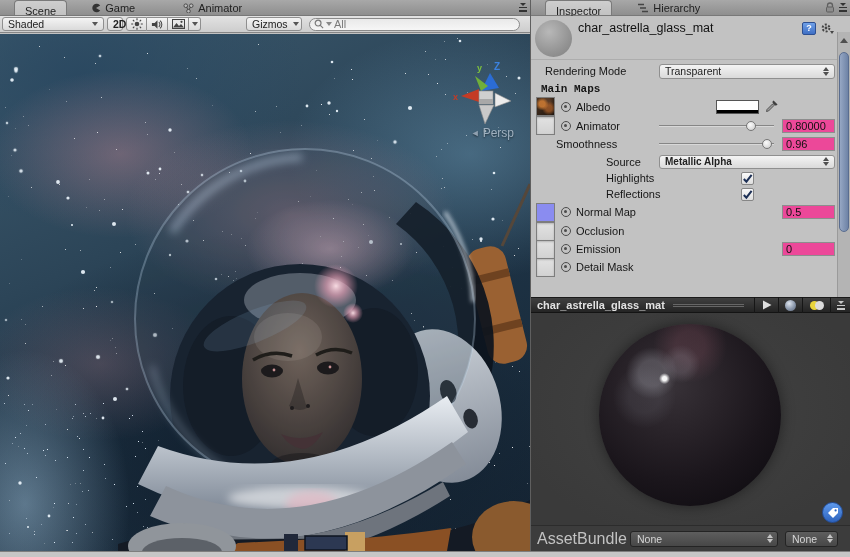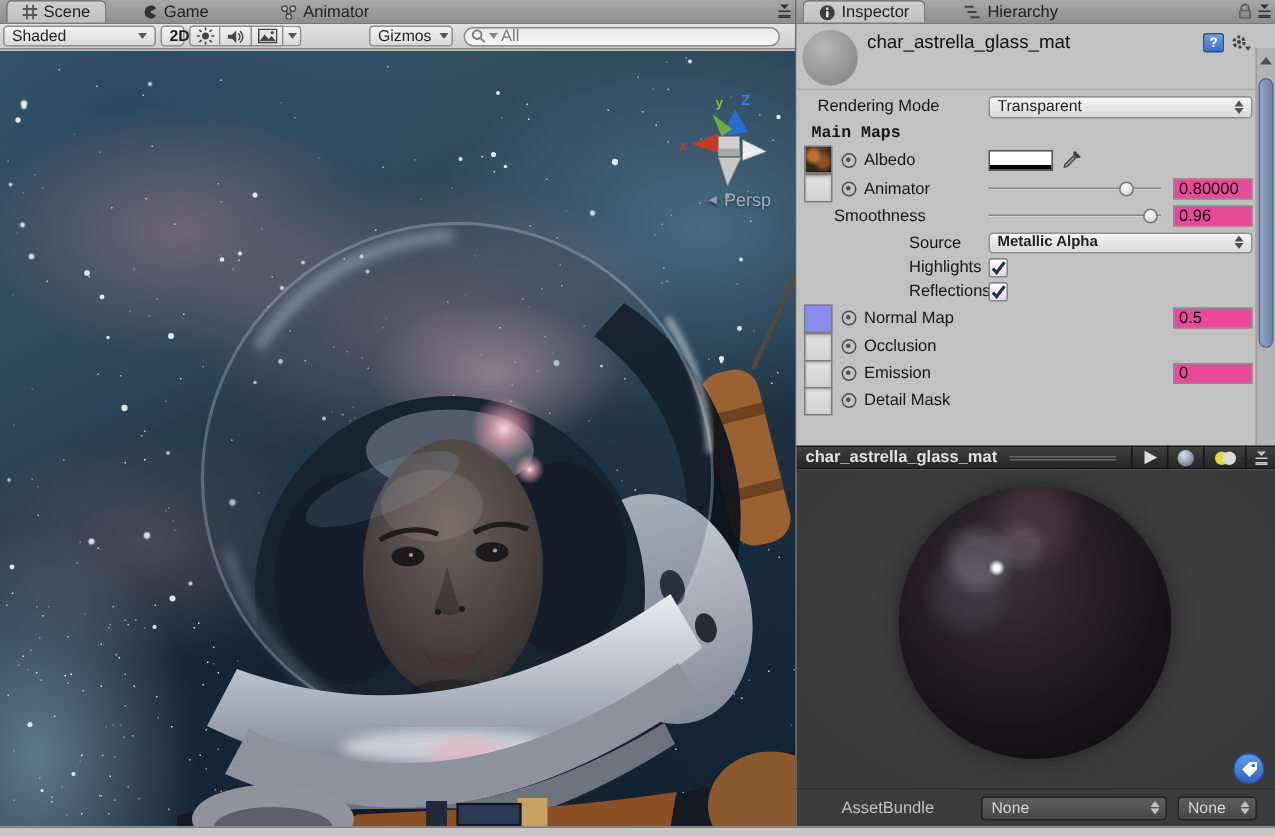--- a/index.html
+++ b/index.html
@@ -2,21 +2,21 @@
 <html><head>
 <meta charset="utf-8">
 <style>
   * { margin:0; padding:0; box-sizing:border-box; }
   html,body { width:850px; height:557px; background:#c2c2c2; font-family:"Liberation Sans", sans-serif; overflow:hidden; }
   .app { position:relative; width:850px; height:557px; background:#c2c2c2; font-size:11px; color:#1a1a1a; }
 
   
   .tabbar { position:absolute; top:0; left:0; right:0; height:16px; background:linear-gradient(#a8a8a8,#8e8e8e); border-bottom:1px solid #787878; display:flex; align-items:flex-end; }
   .tab { display:flex; align-items:center; gap:4px; height:15px; padding:0 10px; color:#222; font-size:11px; cursor:default; }
-  .tab.active { background:linear-gradient(#cecece,#c2c2c2); border:1px solid #7a7a7a; border-bottom:none; border-radius:4px 4px 0 0; margin-left:4px; }
+  .tab.active { background:linear-gradient(#cecece,#c2c2c2); border:1px solid #7a7a7a; border-bottom:none; border-radius:4px 4px 0 0; margin-left:14px;flex-direction:column; }
   .tabbar-right { margin-left:auto; display:flex; align-items:center; gap:4px; padding-right:3px; height:100%; }
   .menu-glyph { display:flex; flex-direction:column; align-items:center; gap:0; }
   .menu-glyph .tri { width:0;height:0;border-left:3px solid transparent;border-right:3px solid transparent;border-top:3px solid #333; margin-bottom:1px;}
   .menu-glyph .bars { width:8px; height:5px; border-top:1px solid #333; border-bottom:1px solid #333; }
   .menu-glyph .bars::before { content:""; display:block; height:2px; border-bottom:1px solid #333; }
 
   
   .scene-panel { position:absolute; left:0; top:0; width:530px; height:551px; }
   .scene-toolbar { position:absolute; top:16px; left:0; right:0; height:17px; background:linear-gradient(#e2e2e2,#cdcdcd); border-bottom:1px solid #868686; display:flex; align-items:center; padding:0 2px; gap:3px; }
   .ctrl { height:14px; background:linear-gradient(#f4f4f4,#dadada); border:1px solid #8f8f8f; border-radius:3px; display:flex; align-items:center; font-size:10.5px; color:#222; padding:0 5px; }
@@ -67,21 +67,21 @@
   .shader-label { font-size:11.5px; }
   .shader-dd { flex:1; height:15px; font-weight:bold; font-size:10.5px; }
 
   .props { position:absolute; top:46px; left:0; right:13px; bottom:0; overflow:hidden; }
   .prow { position:relative; height:18px; display:flex; align-items:center; }
   .prow .plabel { font-size:11px; color:#161616; white-space:nowrap; }
   .ind0 { padding-left:14px; }
   .ind1 { padding-left:25px; }
   .ind2 { padding-left:75px; }
   .mainmaps { font-weight:bold; padding-left:10px; height:17px;font-family:Liberation Mono, monospace; }
-  .ctrl-area { position:absolute; left:128px; right:2px; top:1px; bottom:1px; display:flex; align-items:center; }
+  .ctrl-area { position:absolute; left:128px; right:2px; top:1px; bottom:1px; display:flex; align-items:center;justify-content:center; }
   .valbox { margin-left:auto; width:53px; height:14px; background:#ec4899; border:1px solid #8d8d8d; font-size:11px; padding:0 3px; display:flex; align-items:center; overflow:hidden; color:#111; }
   .slider { flex:1; position:relative; height:14px; margin-right:8px; }
   .slider .track { position:absolute; left:0; right:0; top:6px; height:2px; background:#868686; border-bottom:1px solid #d8d8d8; }
   .slider .knob { position:absolute; top:2px; width:10px; height:10px; border-radius:50%; background:radial-gradient(circle at 40% 35%, #fbfbfb, #c9c9c9); border:1px solid #767676; }
   .k80 { left:calc(80% - 5px); }
   .k94 { left:calc(94% - 5px); }
   .tex-thumb { width:19px; height:19px; border:1px solid #7d7d7d; margin:0 6px 0 5px; flex:none; }
   .thumb-empty { background:linear-gradient(#e2e2e2,#d2d2d2); box-shadow:inset 0 1px 2px rgba(0,0,0,.2); }
   .thumb-albedo { background:
       radial-gradient(circle at 30% 35%, rgba(200,120,50,.9) 0 18%, transparent 40%),
@@ -122,21 +122,21 @@
       radial-gradient(circle at 36% 30%, rgba(255,255,255,.95) 0 1.2%, transparent 3.2%),
       radial-gradient(circle at 29% 27%, rgba(170,170,180,.30) 0 7%, transparent 14%),
       radial-gradient(circle at 45% 22%, rgba(150,150,160,.22) 0 5%, transparent 11%),
       radial-gradient(circle at 25% 40%, rgba(120,120,130,.18) 0 9%, transparent 18%),
       radial-gradient(circle at 50% 12%, rgba(190,110,130,.18) 0 8%, transparent 20%),
       radial-gradient(circle at 41% 34%, #373137 0%, #282228 32%, #1a151b 60%, #100d12 85%, #0d0a0f 100%);
     box-shadow:0 0 14px rgba(0,0,0,.45); }
   .tag-btn { position:absolute; right:7px; bottom:4px; width:21px; height:21px; border-radius:50%; background:linear-gradient(#5f9aec,#2e63bd); border:1px solid #244f9c; display:flex; align-items:center; justify-content:center; }
 
   .ab-row { position:absolute; top:525px; left:0; right:0; height:26px; background:#3c3c3c; border-top:1px solid #2c2c2c; display:flex; align-items:center; padding:0 12px 0 6px; gap:7px; }
-  .ab-label { color:#c2c2c2; font-size:11px; width:86px; flex:none;margin-left:24px; }
+  .ab-label { color:#c2c2c2; font-size:16px; width:86px; flex:none; }
   .ab-dd { height:16px; background:linear-gradient(#5e5e5e,#474747); border:1px solid #242424; border-radius:3px; display:flex; align-items:center; padding:0 4px 0 6px; color:#d6d6d6; font-size:10.5px; }
   .ab-dd.wide { flex:1; justify-content:space-between; }
   .ab-dd.small { width:53px; justify-content:space-between; }
   .ab-dd .updown .u { border-bottom-color:#c4c4c4; } .ab-dd .updown .d { border-top-color:#c4c4c4; }
 
   .bottom-strip { position:absolute; left:0; top:551px; width:850px; height:6px; background:#c6c6c6; border-top:1px solid #7e7e7e; }
 </style>
 </head>
 <body>
 

